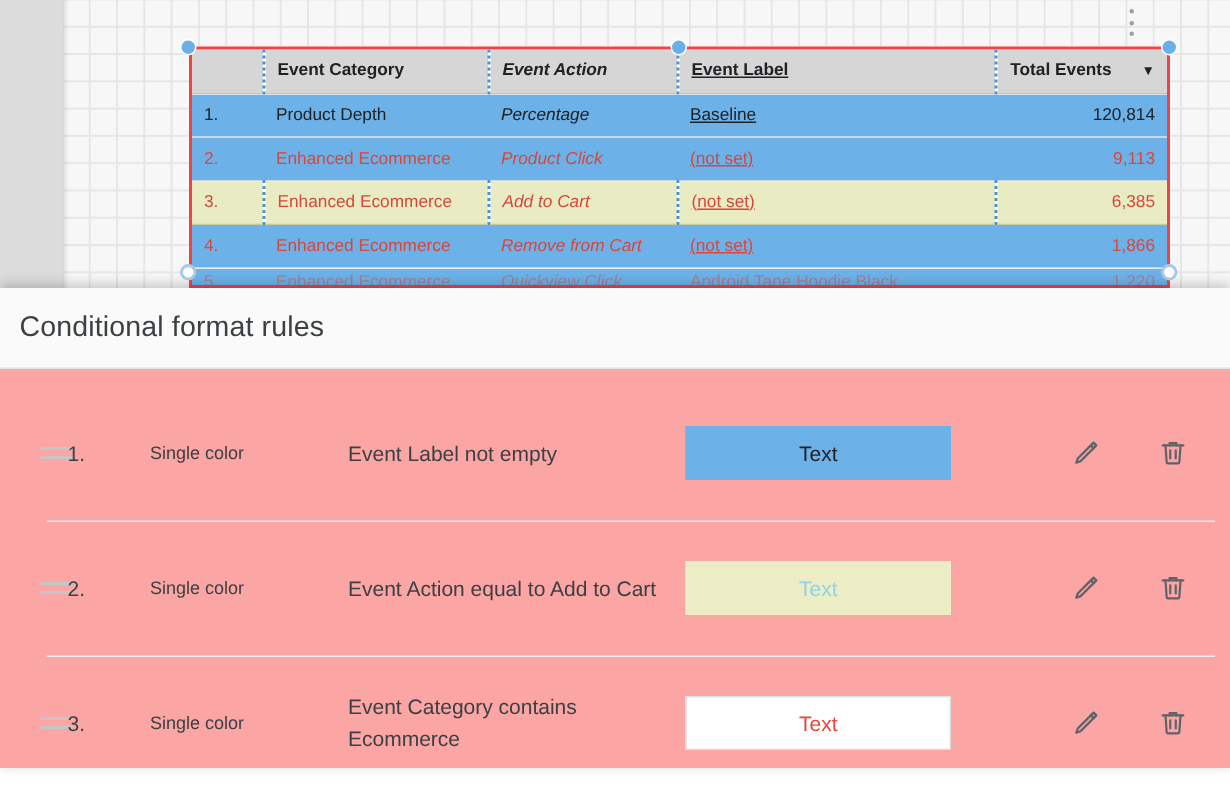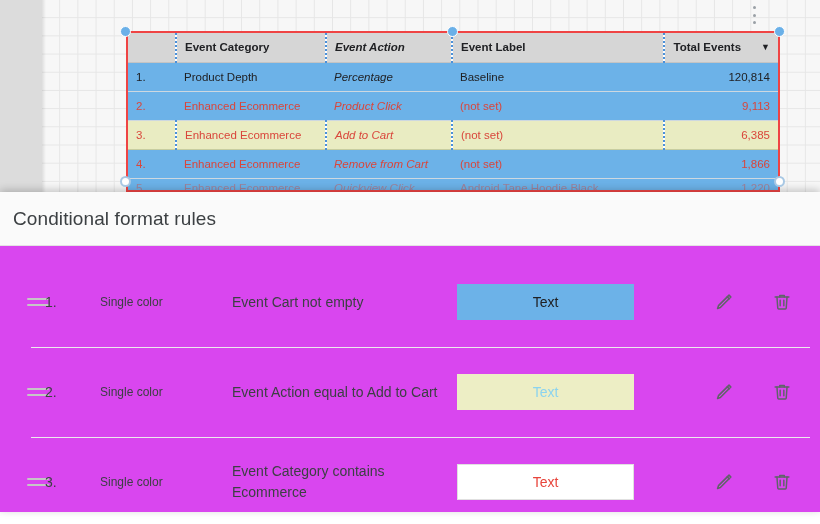--- a/index.html
+++ b/index.html
@@ -78,21 +78,21 @@
     background: #d6d6d6;
     color: #202124;
     font-weight: bold;
     font-size: 11.5px;
     text-align: left;
     border-bottom: 1px solid #c4c4c4;
   }
   th.c-idx, td.c-idx { width: 48px; }
   th.c-cat, td.c-cat { width: 150px; }
   th.c-act, td.c-act { width: 126px; font-style: italic; }
-  th.c-lbl, td.c-lbl { width: 212px; }
+  th.c-lbl, td.c-lbl { width: 212px; text-decoration: underline; }
   th.c-tot, td.c-tot { width: 114px; text-align: right; }
 
   
   th.guide, td.guide { border-left: 2px dotted #4a90d9; }
 
   tr.row-blue td { background: #6cb2e8; }
   tr.row-yellow td { background: #e9ecc2; }
   tr.gds-row td { border-bottom: 1px solid #cdd8e0; }
   tr.row-yellow td { border-top: 1px solid #c7cda0; border-bottom: 1px solid #c7cda0; }
 
@@ -110,21 +110,21 @@
     background: #6ab0e8;
     border: 1px solid #ffffff;
     z-index: 6;
   }
   .handle.hollow { background: #ffffff; border: 2px solid #a8c8e4; }
 
   
   #rules-panel {
     position: absolute; left: 0; top: 192px;
     width: 820px; height: 320px;
-    background: #d946ef;
+    background: #fca5a5;
     box-shadow: 0 -2px 8px rgba(0,0,0,0.22);
   }
   #rules-header {
     height: 54px;
     background: #fafafa;
     border-bottom: 1px solid #e3e3e3;
     display: flex; align-items: center;
     padding-left: 13px;
   }
   #rules-title {
@@ -281,21 +281,21 @@
 
   <div id="rules-list">
 
     <div class="rule-row">
       <div class="drag-handle">
         <span></span>
         <span></span>
       </div>
       <div class="rule-index">1.</div>
       <div class="rule-type">Single color</div>
-      <div class="rule-condition">Event Cart not empty</div>
+      <div class="rule-condition">Event Label not empty</div>
       <div class="rule-swatch swatch-blue">
         <span>Text</span>
       </div>
       <div class="rule-actions">
         <div class="icon-btn">
           <svg width="22" height="22" viewBox="0 0 24 24" fill="none" stroke="#5f6368" stroke-width="1.7" stroke-linecap="round" stroke-linejoin="round">
             <path d="M17.5 4.5l2 2L8 18l-3 1 1-3 11.5-11.5z"></path>
             <path d="M15.6 6.4l2 2"></path>
           </svg>
         </div>

